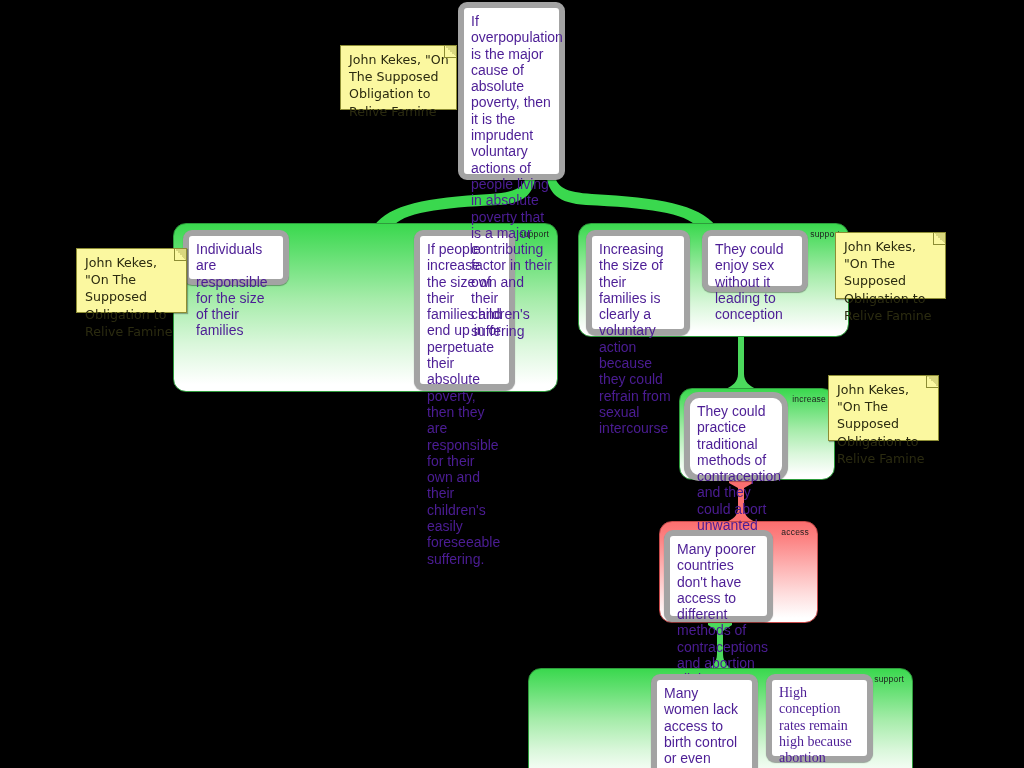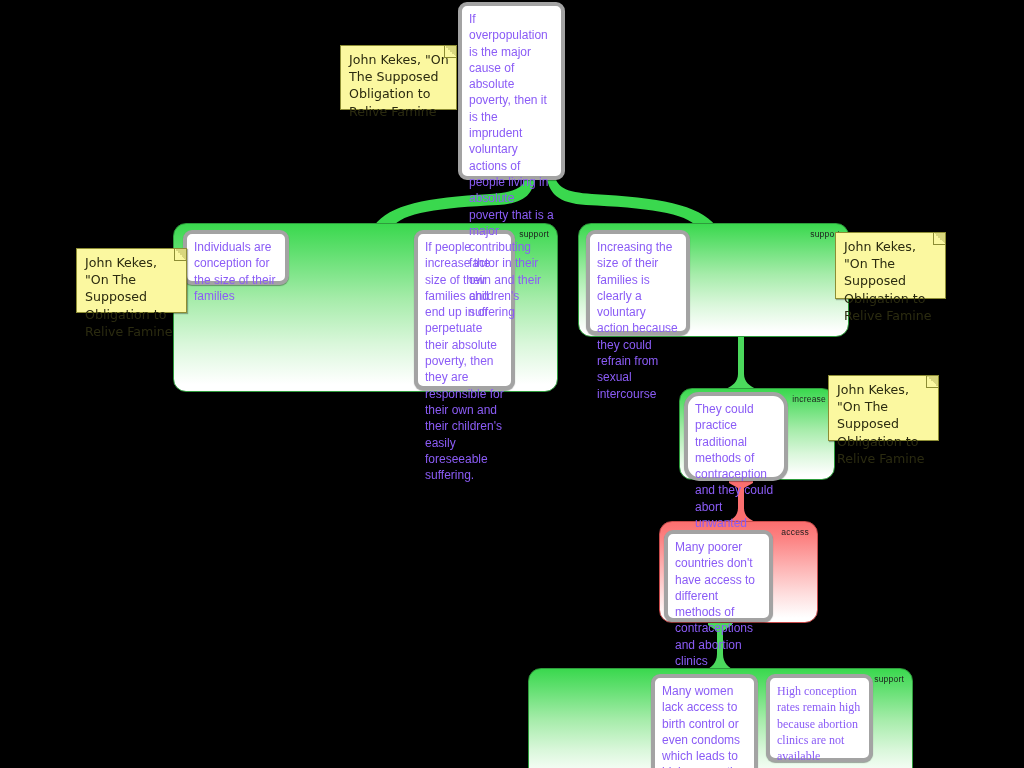--- a/index.html
+++ b/index.html
@@ -6,27 +6,27 @@
   body{
     width:1024px;height:768px;overflow:hidden;position:relative;
     font-family:"Liberation Sans","DejaVu Sans",sans-serif;
   }
   .stage{position:absolute;left:0;top:0;width:1024px;height:768px;}
 
   
   .card{
     position:absolute;
     background:#fff;
-    border:4px solid #a3a3a3;
+    border:6px solid #a3a3a3;
     border-radius:9px;
     box-sizing:border-box;
     padding:5px 7px 6px 7px;
-    font-size:12px;
+    font-size:14px;
     line-height:16.3px;
-    color:#8b5cf6;
+    color:#4c1d95;
     box-shadow:0 1px 1px rgba(0,0,0,.35);
     z-index:40;
   }
 
   
   .panel{
     position:absolute;
     border-radius:13px;
     box-sizing:border-box;
     z-index:20;
@@ -119,36 +119,39 @@
                C 18 43, 24 48, 30 50 L 30 52 L 0 52 L 0 50
                C 6 48, 12 43, 12 34 L 12 11 L 3 5 Z" fill="#4bd95c"></path>
     </svg>
   </div>
 
   <div class="panel support" style="left:173px;top:223px;width:385px;height:169px;">
     <span class="panel-label">support</span>
   </div>
 
   <div class="card" style="left:183px;top:230px;width:106px;height:55px;">
-    <span>Individuals are conception for the size of their families</span>
+    <span>Individuals are responsible for the size of their families</span>
   </div>
 
 
   <div class="card" style="left:414px;top:230px;width:101px;height:160px;">
     <span>If people increase the size of their families and end up in or perpetuate their absolute poverty, then they are responsible for their own and their children's easily foreseeable suffering.</span>
   </div>
 
   <div class="panel support" style="left:578px;top:223px;width:271px;height:114px;">
     <span class="panel-label">support</span>
   </div>
 
   <div class="card" style="left:586px;top:230px;width:104px;height:105px;">
     <span>Increasing the size of their families is clearly a voluntary action because they could refrain from sexual intercourse</span>
   </div>
 
+  <div class="card" style="left:702px;top:230px;width:106px;height:62px;">
+    <span>They could enjoy sex without it leading to conception</span>
+  </div>
 
   <div class="panel support" style="left:679px;top:388px;width:156px;height:92px;">
     <span class="panel-label">increase</span>
   </div>
 
   <div class="card" style="left:684px;top:392px;width:104px;height:89px;border-radius:15px;">
     <span>They could practice traditional methods of contraception and they could abort unwanted fetuses</span>
   </div>
 
   <div class="panel oppose" style="left:659px;top:521px;width:159px;height:102px;">

